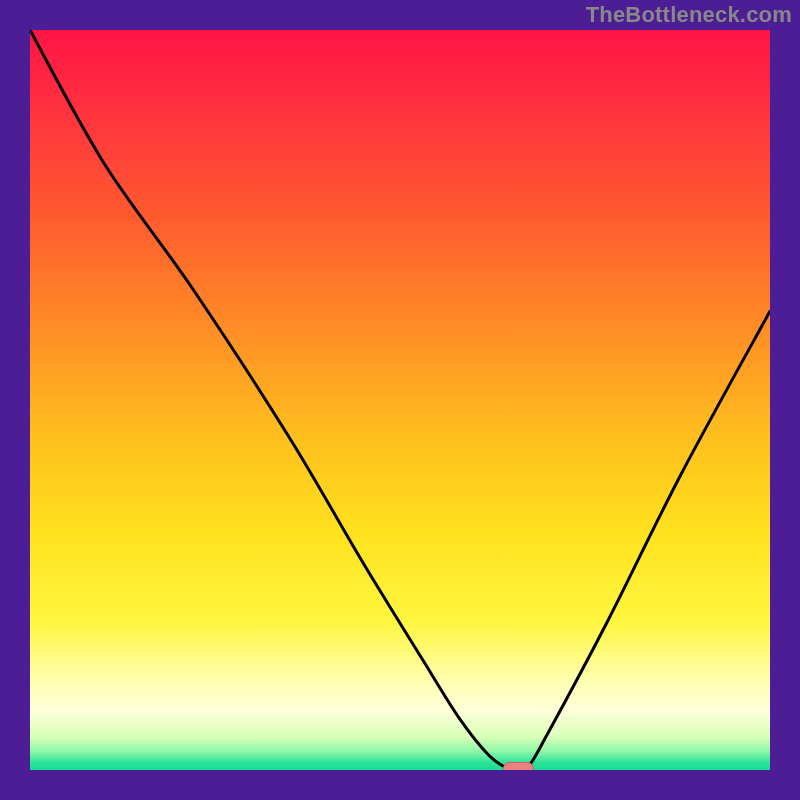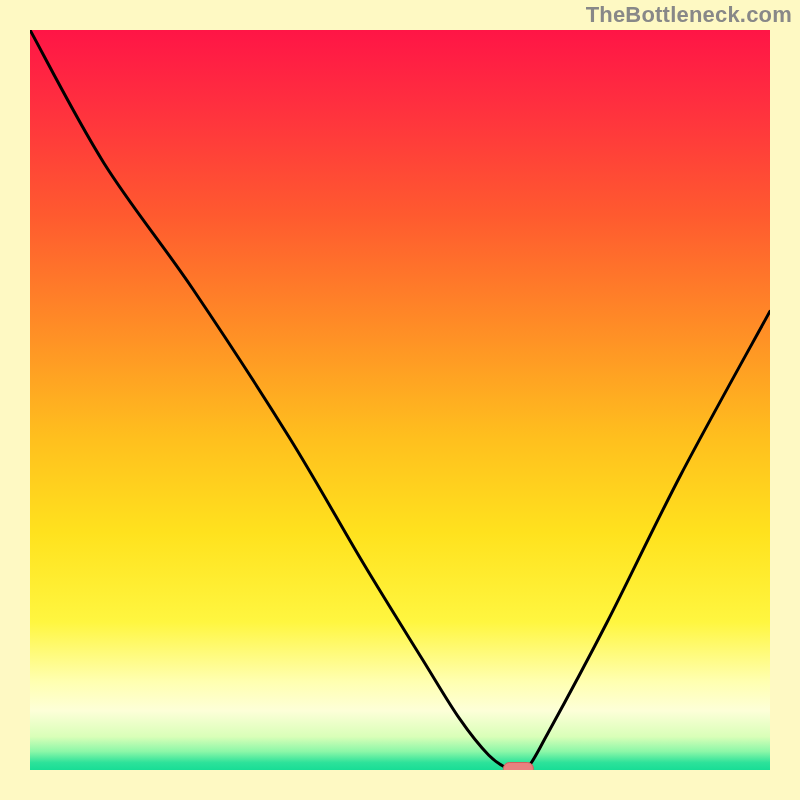--- a/index.html
+++ b/index.html
@@ -7,21 +7,21 @@
     padding: 0;
     width: 800px;
     height: 800px;
     background: #000;
     overflow: hidden;
   }
   .frame {
     position: relative;
     width: 800px;
     height: 800px;
-    background: #fef9c3;
+    background: #4c1d95;
   }
   .watermark {
     position: absolute;
     top: 2px;
     right: 8px;
     color: #888;
     font-family: Arial, Helvetica, sans-serif;
     font-size: 22px;
     font-weight: 600;
     letter-spacing: 0.2px;

